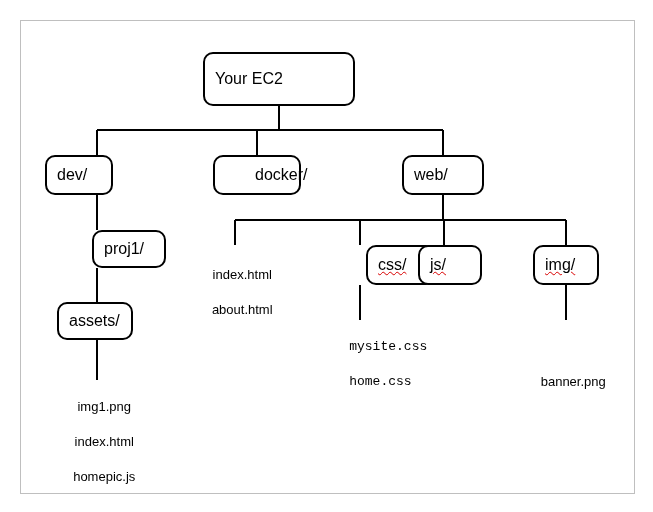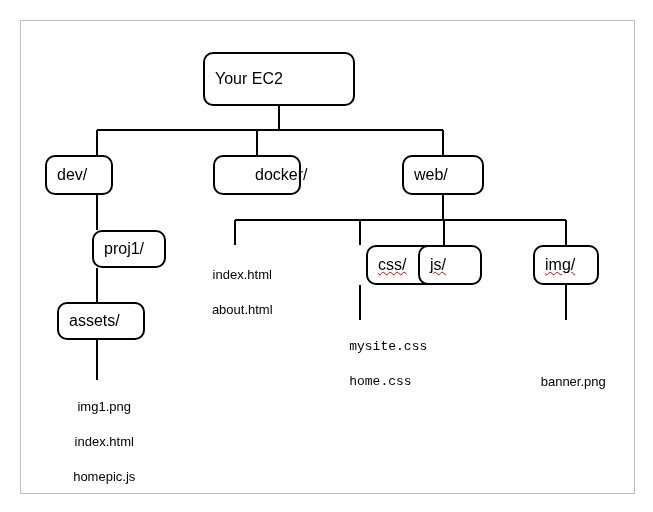--- a/index.html
+++ b/index.html
@@ -111,21 +111,21 @@
   <div class="node" style="left:213px; top:155px; width:88px; height:40px;padding-left:40px;">
     <span>docker/</span>
   </div>
   <div class="node" style="left:402px; top:155px; width:82px; height:40px;">
     <span>web/</span>
   </div>
 
   <div class="node" style="left:60px; top:230px; width:74px; height:38px;margin-left:32px;">
     <span>proj1/</span>
   </div>
-  <div class="node" style="left:57px; top:302px; width:88px; height:38px;">
+  <div class="node" style="left:57px; top:302px; width:76px; height:38px;">
     <span>assets/</span>
   </div>
   <div class="files" style="left:50px; top:380px; width:94px;">
     <span>img1.png</span><br>
     <span>index.html</span><br>
     <span>homepic.js</span>
   </div>
 
   <div class="files" style="left:190px; top:248px; width:90px;">
     <span>index.html</span><br>

